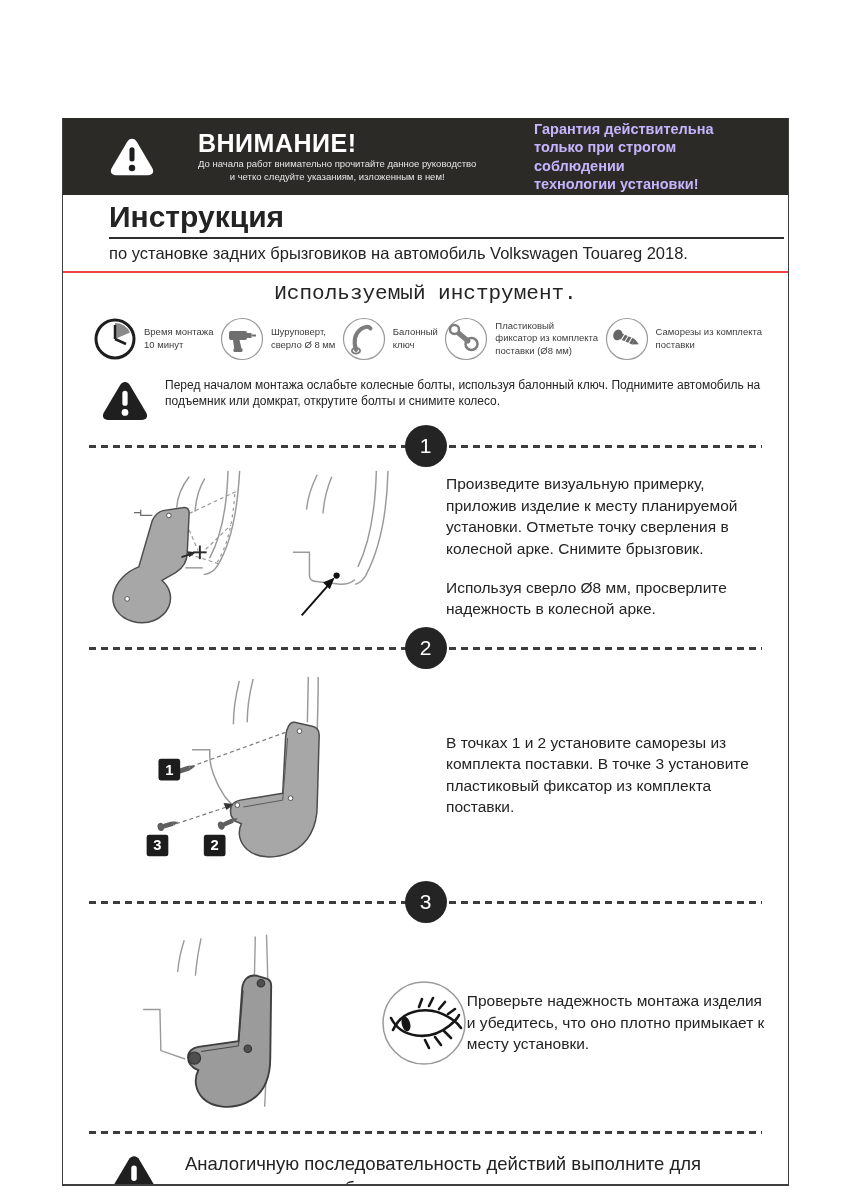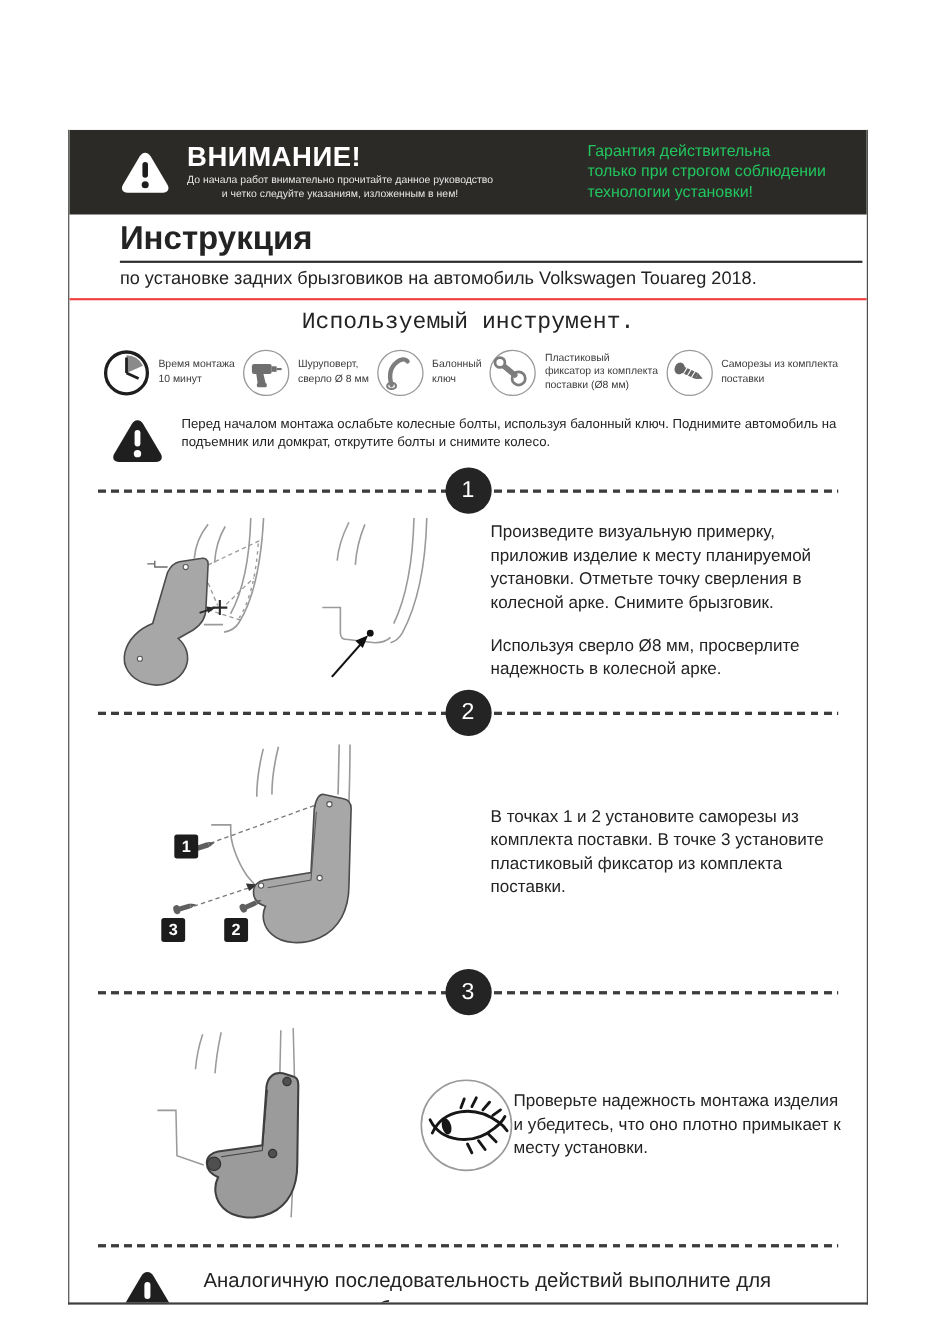--- a/index.html
+++ b/index.html
@@ -10,28 +10,29 @@
   }
   .sheet{
     position:absolute;left:62px;top:118px;width:727px;height:1068px;
     border:1.5px solid #3f3f3f;border-top:none;box-sizing:border-box;
     background:#fff;overflow:hidden;border-bottom-width:2px;
   }
   
   .topbar{
     height:77px;background:#2b2a27;display:flex;align-items:center;
     color:#fff;
+    gap:28px;
   }
   .topbar .tri{margin-left:46px;flex:0 0 auto;}
   .attn{margin-left:15px;}
   .attn-title{font-size:25px;font-weight:bold;letter-spacing:.5px;line-height:1.05;}
   .attn-sub{font-size:9.5px;color:#e6e6e6;line-height:1.3;white-space:pre-line;margin-top:2px;text-align:center;}
   .warranty{
     margin-left:auto;margin-right:22px;width:232px;font-size:14.5px;
-    line-height:1.25;color:#22c55e;white-space:pre-line;font-weight:400;
+    line-height:1.25;color:#c4b5fd;white-space:pre-line;font-weight:700;
   }
   
   .title-sec{border-bottom:2px solid #ef4444;padding-top:5px;}
   .doc-title{font-size:30px;font-weight:bold;margin:0 0 0 46px;line-height:1.15;}
   .title-rule{border-top:2px solid #2d2d2d;margin:2px 4px 0 46px;}
   .doc-subtitle{font-size:16.5px;margin:5px 0 8px 46px;}
   
   .tools-heading{text-align:center;font-size:21px;margin-top:9px;font-family:Liberation Mono, monospace;}
   .tools-row{
     display:flex;justify-content:space-between;align-items:center;

